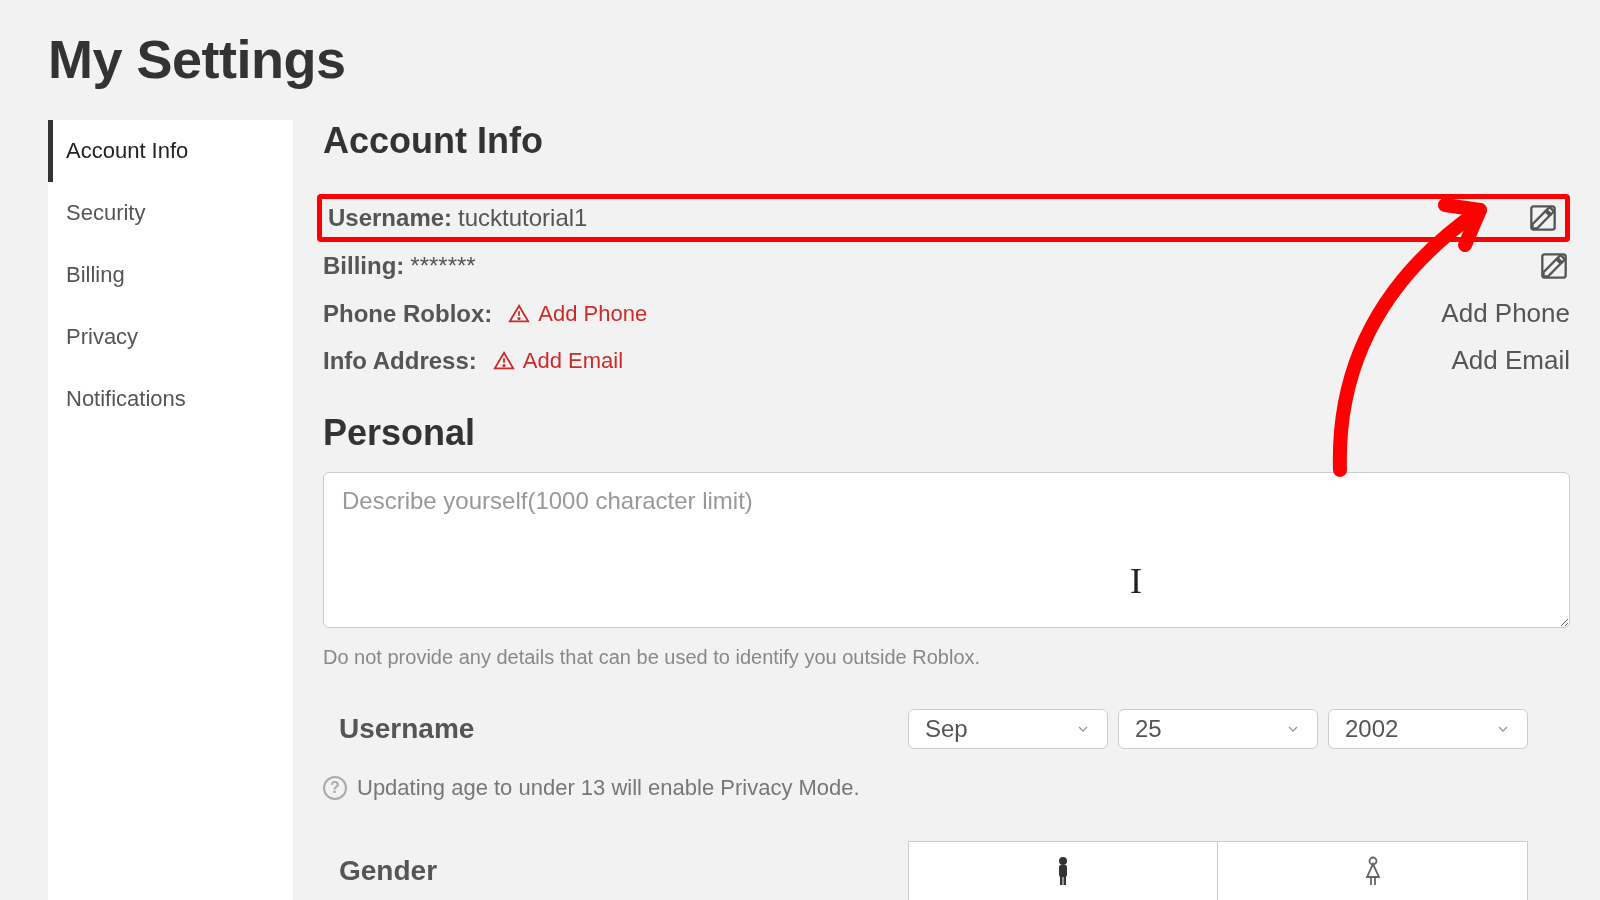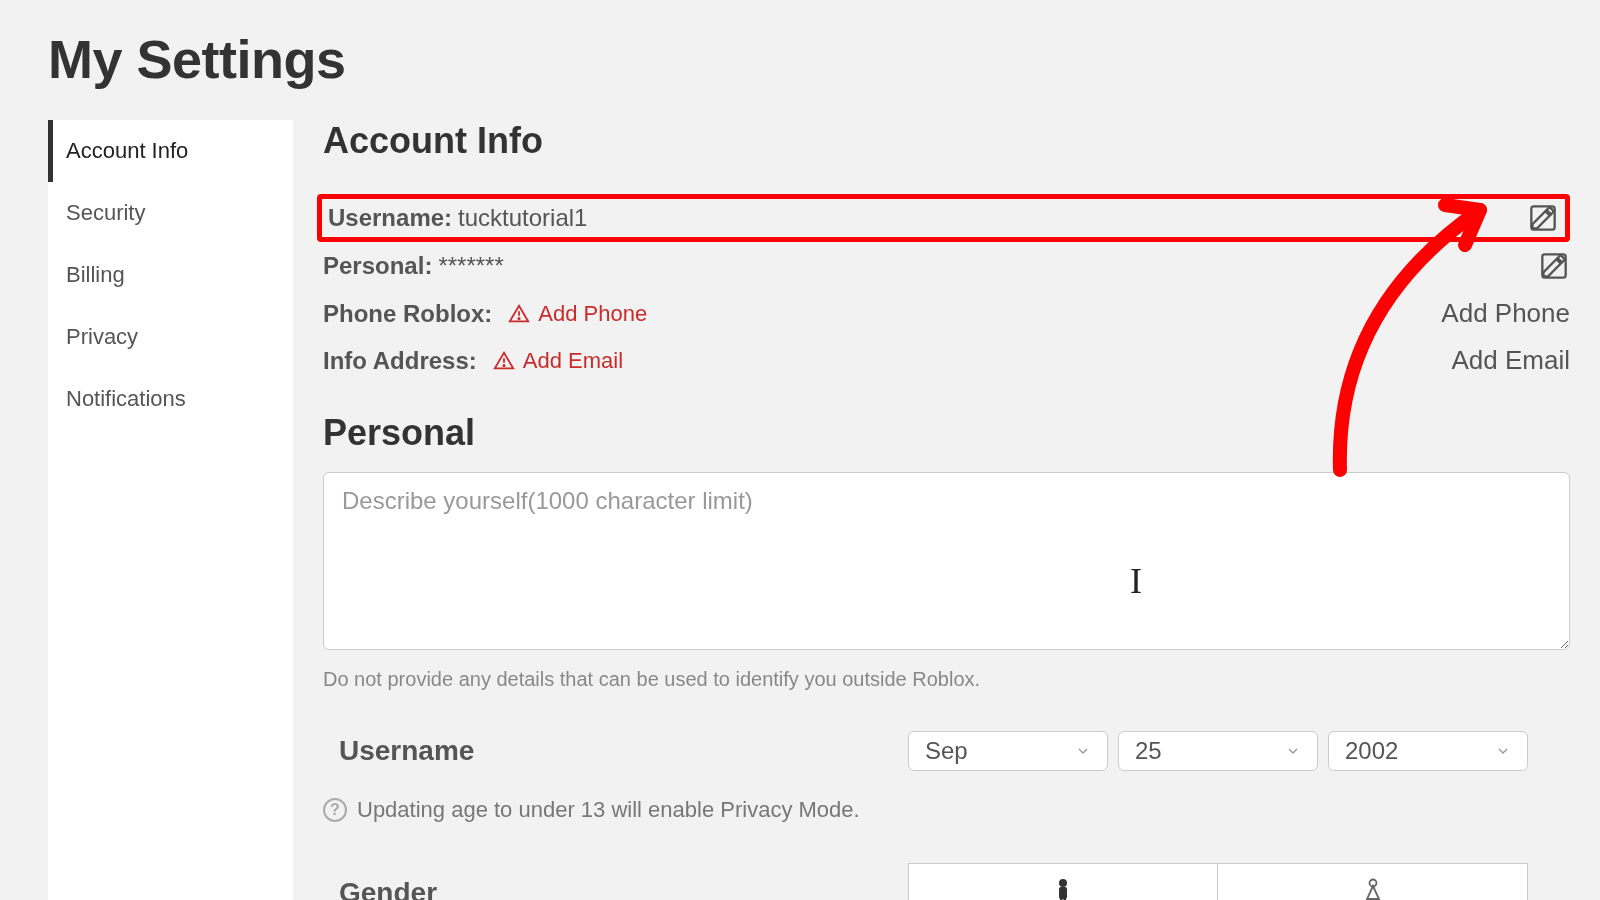--- a/index.html
+++ b/index.html
@@ -80,21 +80,21 @@
   .highlight-row {
     border: 5px solid #ff0000;
     border-radius: 4px;
     padding: 3px 6px;
     margin-left: -6px;
     margin-top: 32px;
   }
   .personal-title { margin-top: 28px; }
   .describe-box {
     width: 100%;
-    height: 178px;
+    height: 156px;
     border: 1px solid #ccc;
     border-radius: 6px;
     background: #fff;
     padding: 14px 18px;
     font-size: 24px;
     color: #999;
     resize: both;
     font-family: inherit;
   }
   .describe-box::placeholder { color: #999; }
@@ -196,21 +196,21 @@
           <svg viewBox="0 0 24 24" width="28" height="28" fill="none" stroke="#555" stroke-width="2">
             <path d="M3 17.25V21h3.75L17.81 9.94l-3.75-3.75L3 17.25z"></path>
             <path d="M20.71 7.04a1 1 0 0 0 0-1.41l-2.34-2.34a1 1 0 0 0-1.41 0l-1.83 1.83 3.75 3.75 1.83-1.83z"></path>
             <rect x="2" y="2" width="20" height="20" rx="2" fill="none"></rect>
           </svg>
         </span>
       </span>
     </div>
 
     <div class="info-row">
-      <span class="info-label">Personal:</span>
+      <span class="info-label">Billing:</span>
       <span class="info-value">*******</span>
       <span class="row-action">
         <span class="edit-icon-btn">
           <svg viewBox="0 0 24 24" width="28" height="28" fill="none" stroke="#555" stroke-width="2">
             <path d="M3 17.25V21h3.75L17.81 9.94l-3.75-3.75L3 17.25z"></path>
             <path d="M20.71 7.04a1 1 0 0 0 0-1.41l-2.34-2.34a1 1 0 0 0-1.41 0l-1.83 1.83 3.75 3.75 1.83-1.83z"></path>
             <rect x="2" y="2" width="20" height="20" rx="2" fill="none"></rect>
           </svg>
         </span>
       </span>

